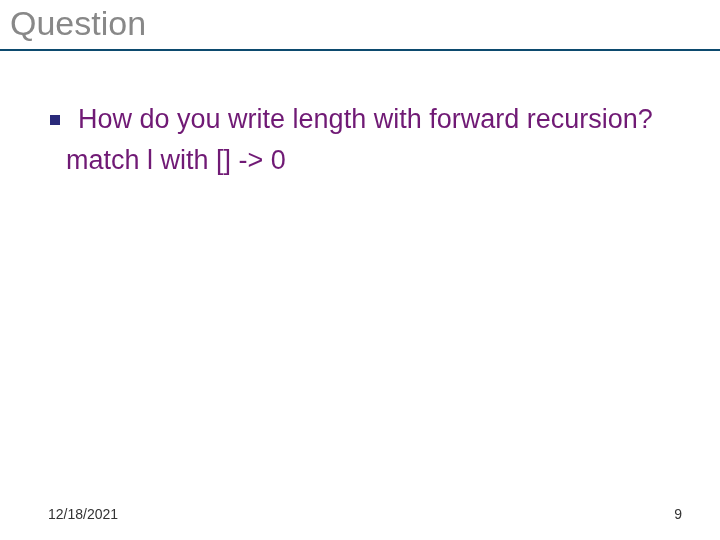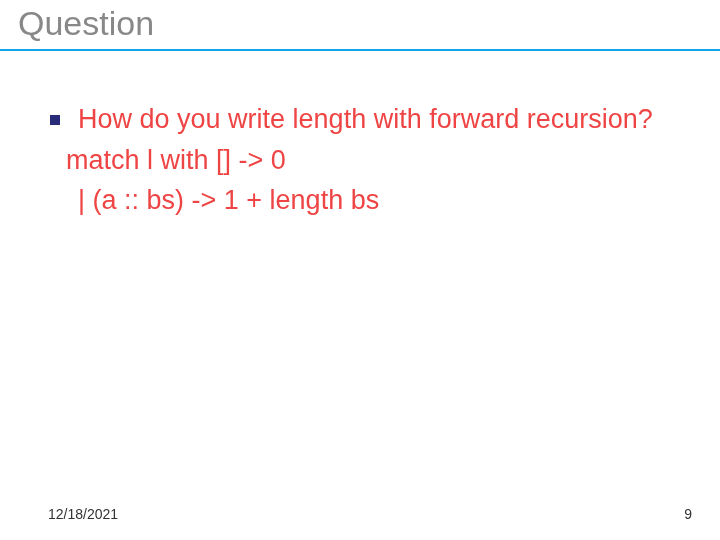--- a/index.html
+++ b/index.html
@@ -3,31 +3,31 @@
 <meta charset="utf-8">
 <style>
   * { margin: 0; padding: 0; box-sizing: border-box; }
   html, body { width: 720px; height: 540px; overflow: hidden; }
   body {
     font-family: Arial, Helvetica, sans-serif;
     background: #ffffff;
     position: relative;
   }
   .title-bar {
-    border-bottom: 2px solid #0ea5e9;
-    padding: 4px 0 6px 18px;
+    border-bottom: 2px solid #0c4a6e;
+    padding: 4px 0 6px 10px;
   }
   .title {
     font-size: 34px;
     color: #888888;
     font-weight: normal;
   }
   .content {
     padding: 48px 30px 0 50px;
-    color: #ef4444;
+    color: #701a75;
     font-size: 27px;
     line-height: 1.5;
   }
   .bullet-row {
     display: flex;
     align-items: flex-start;
   }
   .bullet {
     width: 10px;
     height: 10px;
@@ -38,39 +38,38 @@
   }
   .bullet-text { flex: 1; }
   .code-line { margin-left: 0; }
   .code-indent1 { margin-left: 16px; }
   .code-indent2 { margin-left: 28px; }
   .footer {
     position: absolute;
     bottom: 18px;
     left: 0;
     width: 100%;
-    padding: 0 28px 0 48px;
+    padding: 0 38px 0 48px;
     display: flex;
     justify-content: space-between;
     font-size: 14px;
     color: #333333;
   }
 </style>
 </head>
 <body>
 
 <div class="title-bar">
   <h1 class="title">Question</h1>
 </div>
 
 <div class="content">
   <div class="bullet-row">
     <span class="bullet"></span>
     <span class="bullet-text">How do you write length with forward recursion?</span>
   </div>
   <div class="code-indent1">match l with [] -&gt; 0</div>
-  <div class="code-indent2">| (a :: bs) -&gt; 1 + length bs</div>
 </div>
 
 <div class="footer">
   <span>12/18/2021</span>
   <span>9</span>
 </div>
 
 </body></html>

